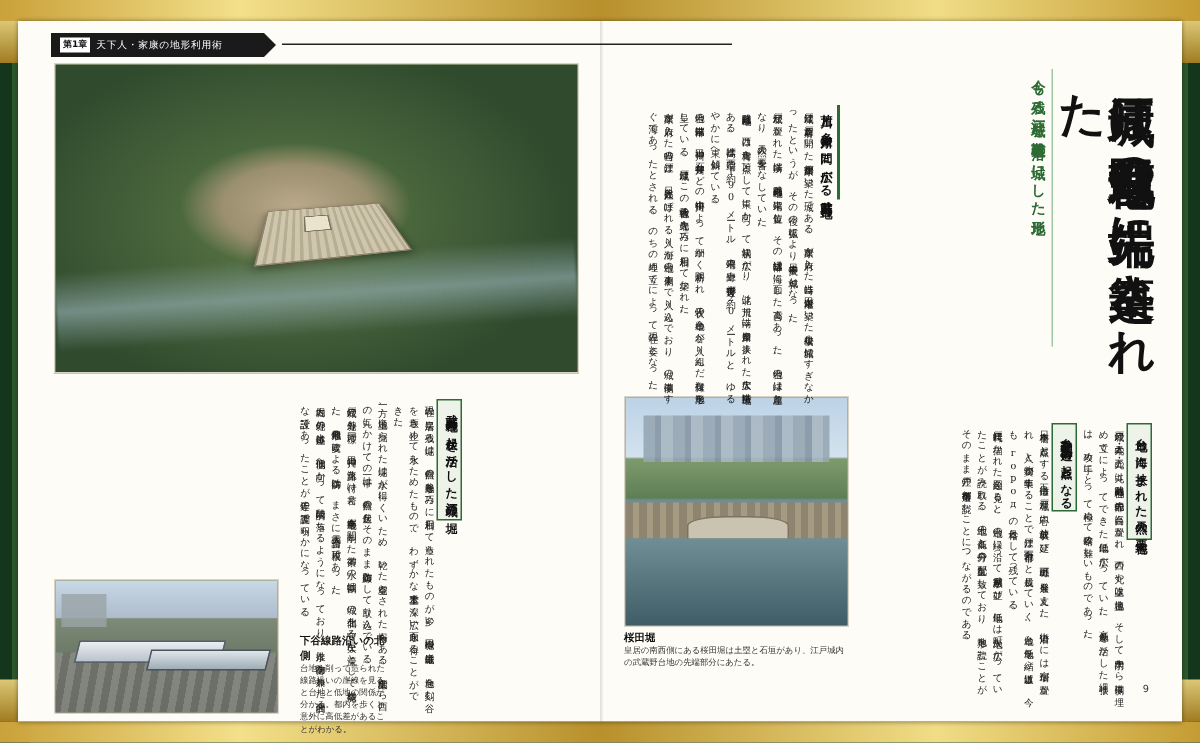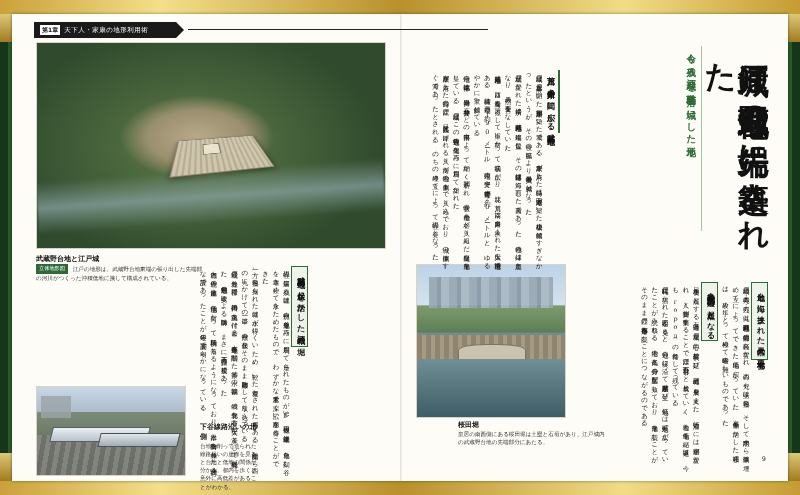--- a/index.html
+++ b/index.html
@@ -161,21 +161,21 @@
 
   
   .cap-title{font-size:7px;font-weight:bold;color:#111;}
   .cap-body{font-size:5.6px;line-height:1.45;color:#333;}
   .cap-tag{
     display:inline-block;background:#2c6b37;color:#fff;font-size:5.2px;
     padding:1px 3px;margin-right:3px;vertical-align:1px;
   }
   #cap-main{position:absolute;left:24px;top:240px;width:170px;}
   #cap-train{position:absolute;left:188px;top:408px;width:60px;}
-  #cap-palace{position:absolute;left:404px;top:406px;width:150px;margin-left:42px;}
+  #cap-palace{position:absolute;left:404px;top:406px;width:150px;}
 
   
   .vcols{
     position:absolute;
     display:flex;flex-direction:row-reverse;
     align-items:flex-start;
   }
   .vcol{
     writing-mode:vertical-rl;text-orientation:upright;
     font-family:"DejaVu Serif", serif;
@@ -225,27 +225,20 @@
     </div>
     <div class="chapter-rule"></div>
 
     <div class="photo" id="photo-main">
       <div class="terrain"></div>
       <div class="river"></div>
       <div class="castle">
         <div class="keep"></div>
       </div>
     </div>
-    <div id="cap-main">
-      <div class="cap-title">武蔵野台地と江戸城</div>
-      <div class="cap-body">
-        <span class="cap-tag">立体地形図</span>
-        <span>江戸の地形は、武蔵野台地東端の張り出した先端部の河川がつくった沖積低地に接して構成されている。</span>
-      </div>
-    </div>
 
     <div class="photo" id="photo-train">
       <div class="trainscene">
         <div class="bldg"></div>
         <div class="track"></div>
         <div class="car"></div>
         <div class="car2"></div>
       </div>
     </div>
     <div id="cap-train">

